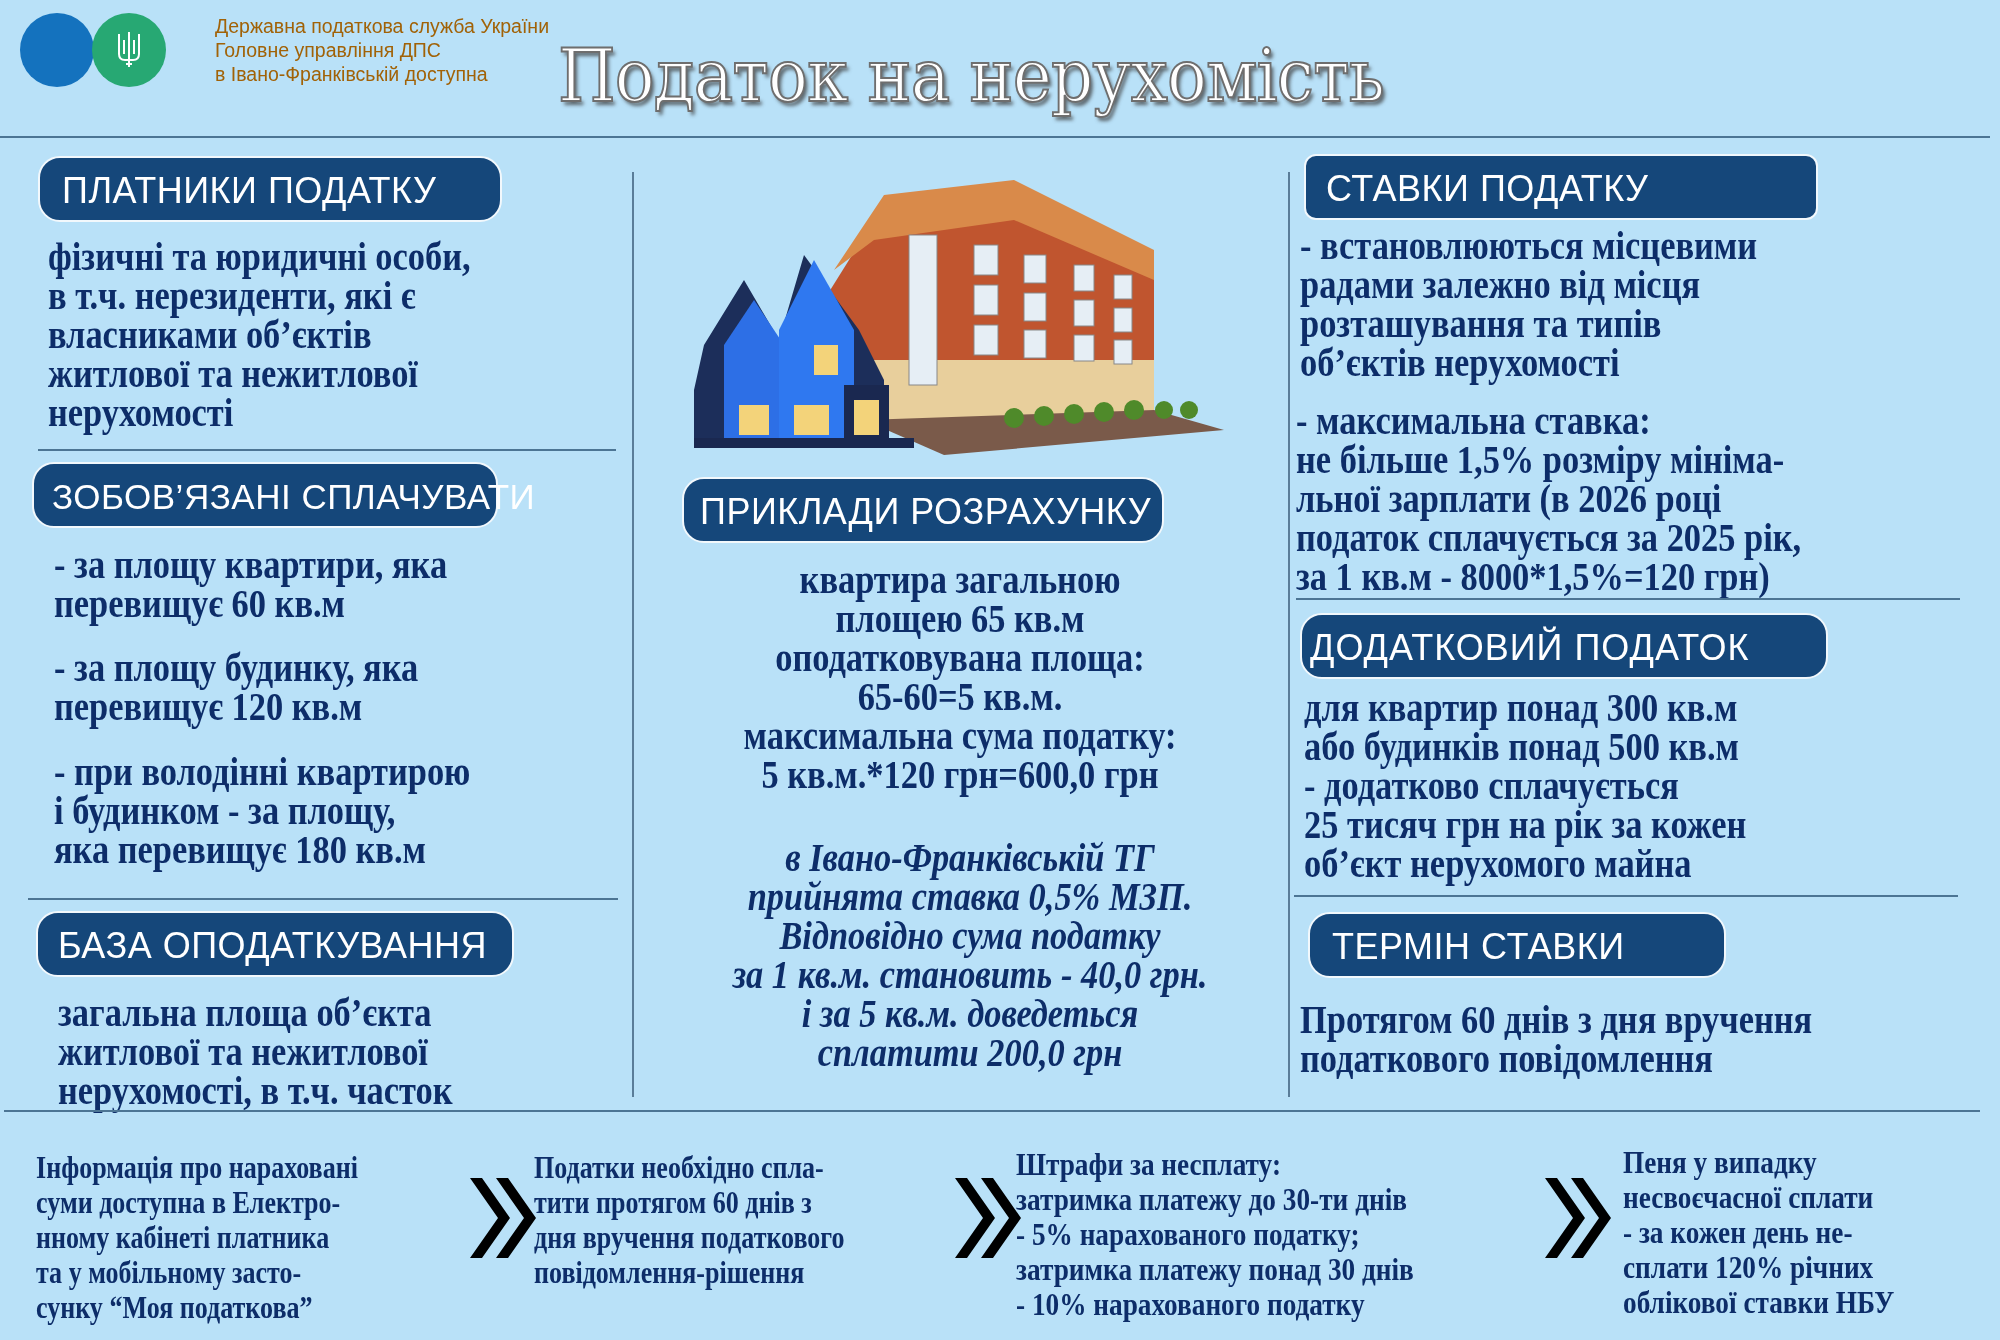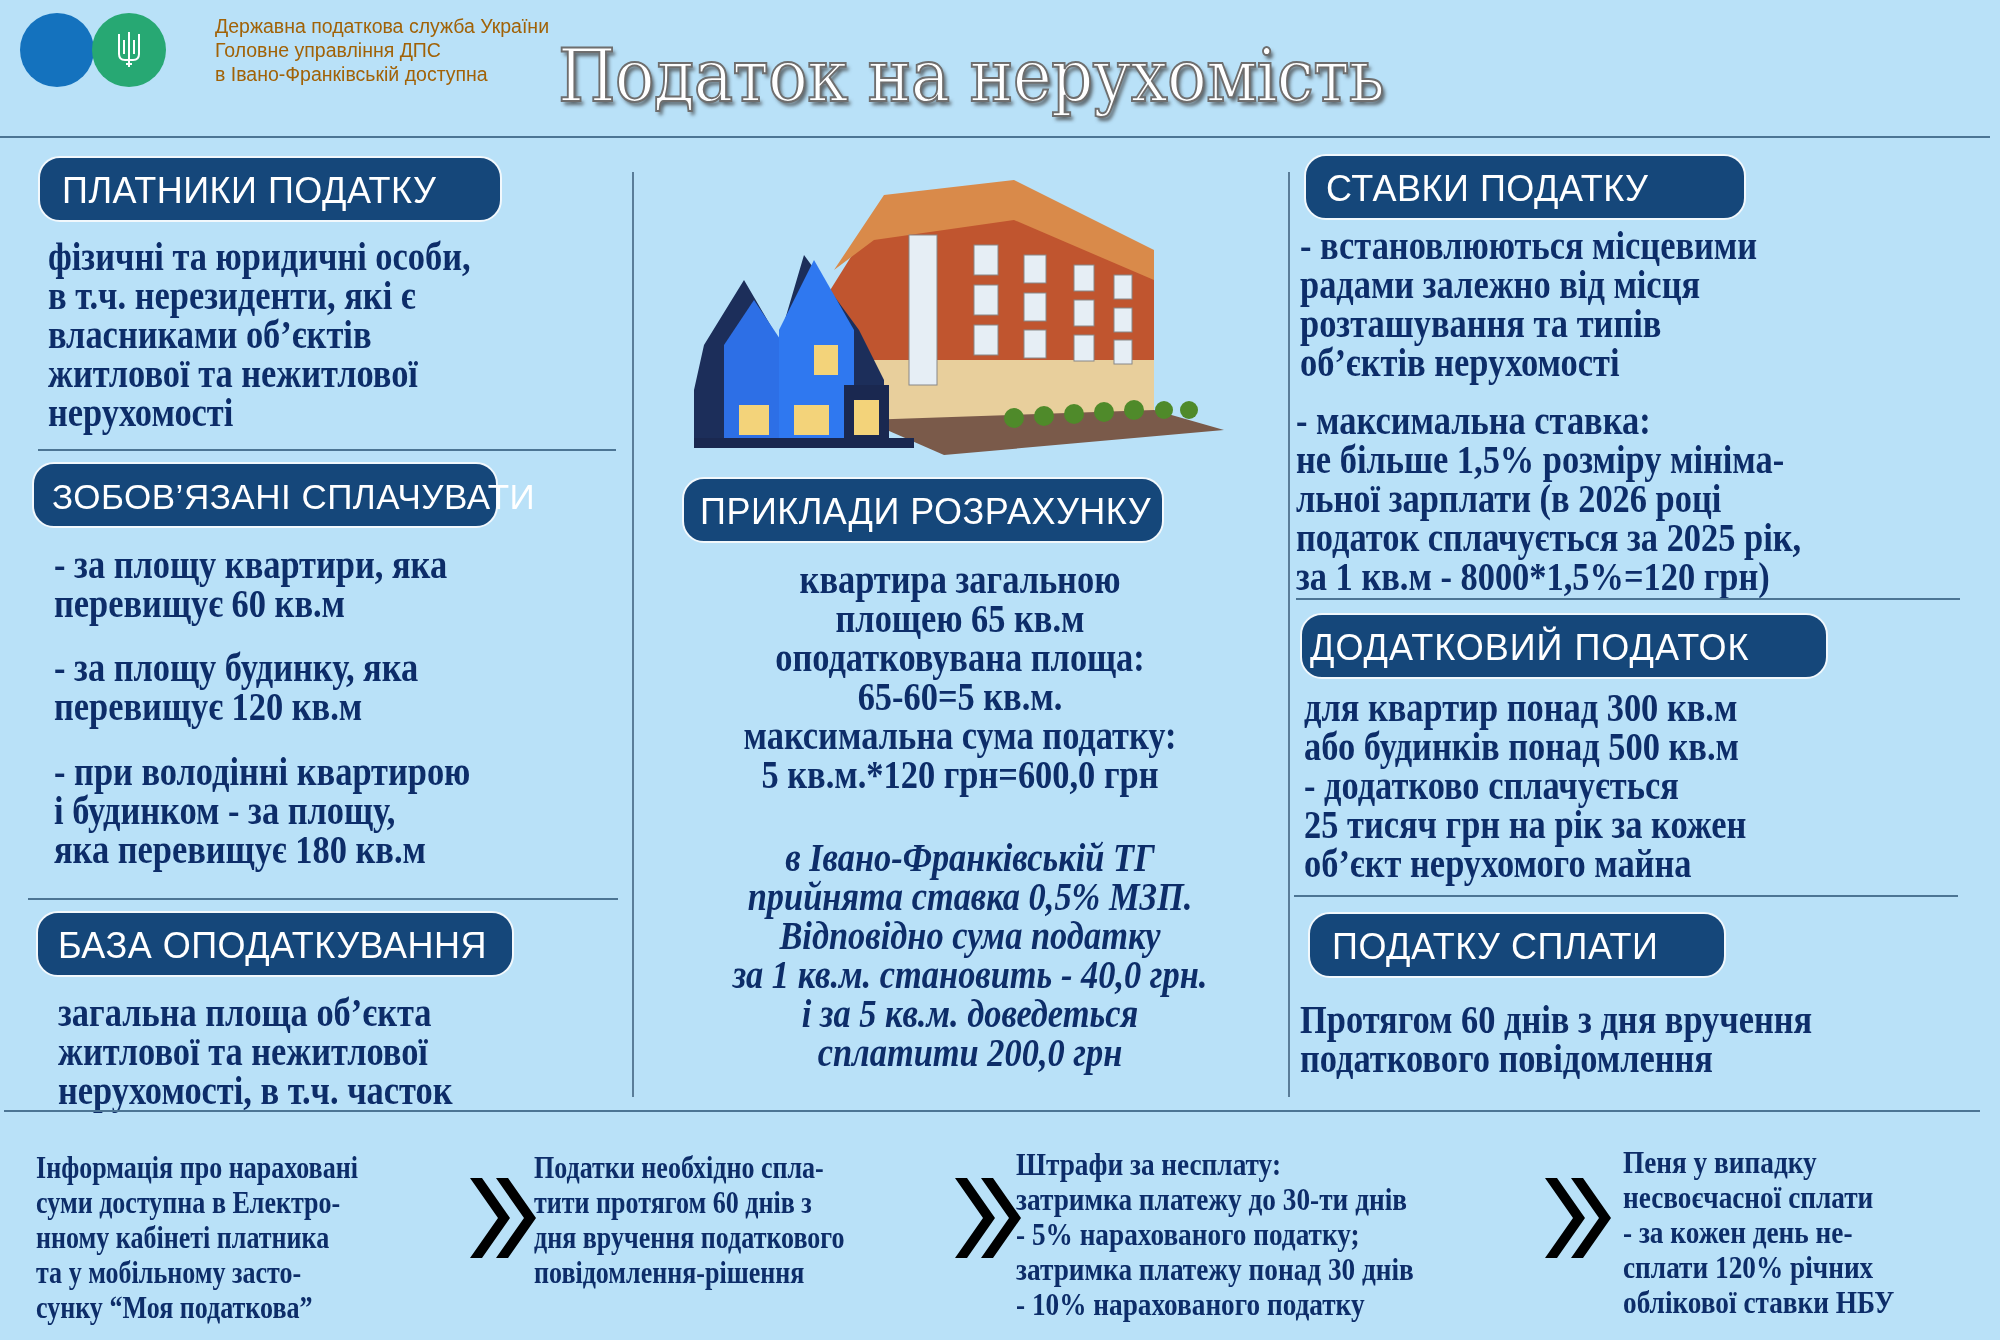--- a/index.html
+++ b/index.html
@@ -145,41 +145,41 @@
 65-60=5 кв.м.
 максимальна сума податку:
 5 кв.м.*120 грн=600,0 грн</div>
 <div class="abs txt center ital" style="left:540px; top:838px; width:860px; transform:scaleX(0.86);">в Івано-Франківській ТГ
 прийнята ставка 0,5% МЗП.
 Відповідно сума податку
 за 1 кв.м. становить - 40,0 грн.
 і за 5 кв.м. доведеться
 сплатити 200,0 грн</div>
 
-<div class="abs label" style="left:1304px; top:154px; width:442px; ">СТАВКИ ПОДАТКУ</div>
+<div class="abs label" style="left:1304px; top:154px; width:514px; border-radius:12px;">СТАВКИ ПОДАТКУ</div>
 <div class="abs txt" style="left:1300px; top:226px; width:760px;">- встановлюються місцевими
 радами залежно від місця
 розташування та типів
 об’єктів нерухомості</div>
 <div class="abs txt" style="left:1296px; top:401px; width:800px;">- максимальна ставка:
 не більше 1,5% розміру мініма-
 льної зарплати (в 2026 році
 податок сплачується за 2025 рік,
 за 1 кв.м - 8000*1,5%=120 грн)</div>
 <div class="abs hline" style="left:1296px; top:598px; width:664px; height:1.5px;"></div>
 
 <div class="abs label" style="left:1300px; top:613px; width:528px; padding-left:8px; letter-spacing:1px;">ДОДАТКОВИЙ  ПОДАТОК</div>
 <div class="abs txt" style="left:1304px; top:688px; width:800px;">для квартир понад 300 кв.м
 або будинків понад 500 кв.м
 - додатково сплачується
 25 тисяч грн на рік за кожен
 об’єкт нерухомого майна</div>
 <div class="abs hline" style="left:1294px; top:895px; width:664px; height:1.5px;"></div>
 
-<div class="abs label" style="left:1308px; top:912px; width:418px; padding-left:22px;">ПОДАТКУ СПЛАТИ</div>
+<div class="abs label" style="left:1308px; top:912px; width:418px; padding-left:22px;">ТЕРМІН СТАВКИ</div>
 <div class="abs txt" style="left:1300px; top:1000px; width:820px;">Протягом 60 днів з дня вручення
 податкового повідомлення</div>
 
 <div class="abs hline" style="left:4px; top:1110px; width:1976px;"></div>
 
 <div class="abs bot" style="left:36px; top:1150px; width:520px;">Інформація про нараховані
 суми доступна в Електро-
 нному кабінеті платника
 та у мобільному засто-
 сунку “Моя податкова”</div>

